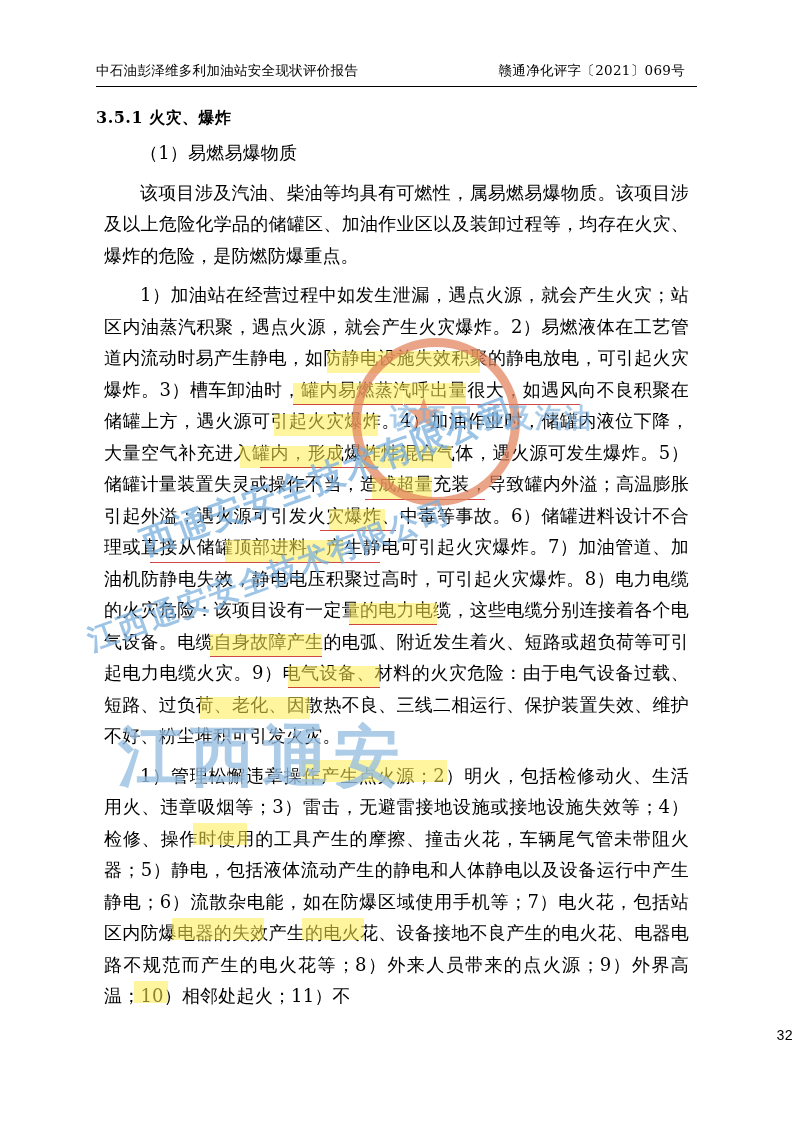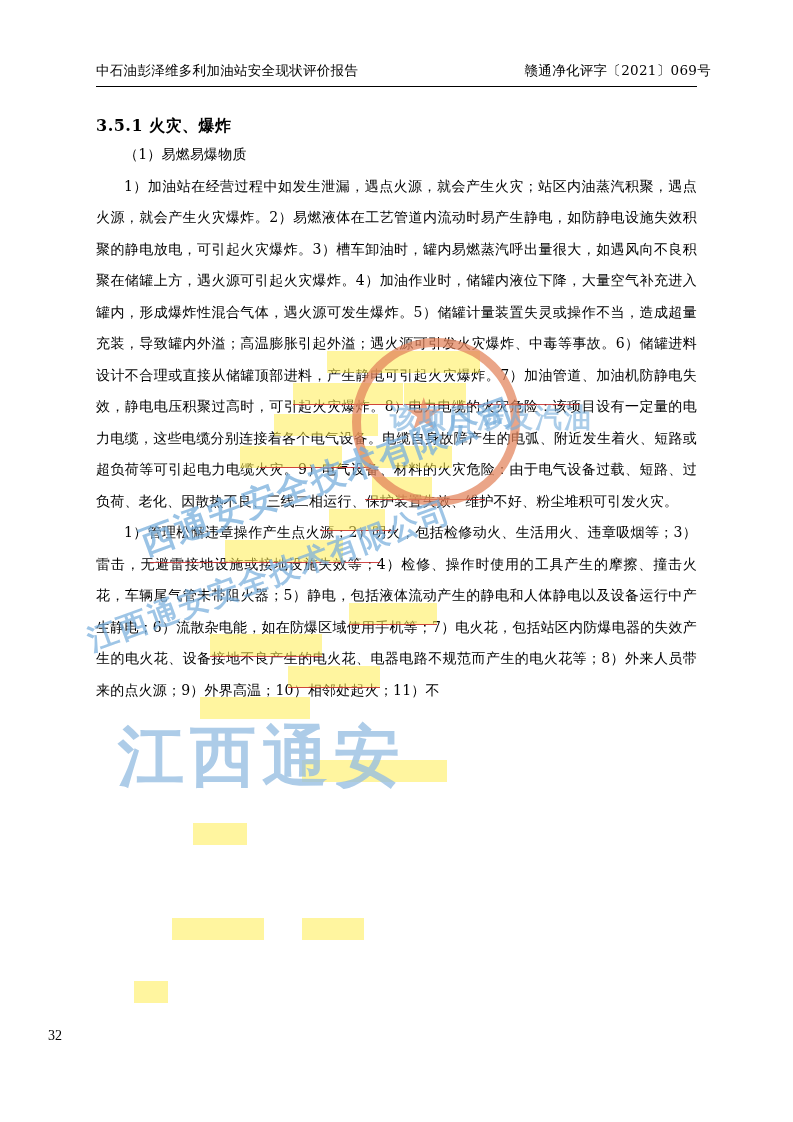--- a/index.html
+++ b/index.html
@@ -16,21 +16,21 @@
     font-family: "DejaVu Serif", "Liberation Serif", serif;
     color: #000000;
     box-sizing: border-box;
   }
 
   
   .header {
     position: absolute;
     top: 62px;
     left: 96px;
-    right: 82px;
+    right: 108px;
     display: flex;
     justify-content: space-between;
     align-items: baseline;
     font-size: 13.5px;
     letter-spacing: 0.3px;
   }
   .header .h-left { white-space: nowrap; }
   .header .h-right { white-space: nowrap; }
   .header-rule {
     position: absolute;
@@ -49,42 +49,42 @@
   }
   h2.sec {
     font-size: 17.5px;
     font-weight: bold;
     margin: 8px 0 4px 0;
     letter-spacing: 0.5px;
   }
   h3.subsec {
     font-size: 16px;
     font-weight: bold;
-    margin: 16px 0 2px 0;
+    margin: 8px 0 2px 0;
     letter-spacing: 0.5px;
   }
   p.para {
-    font-size: 14px;
+    font-size: 18px;
     line-height: 31.5px;
-    margin: 0;
+    margin: 8px;
     text-align: justify;
     text-justify: inter-ideograph;
     text-indent: 2em;
     letter-spacing: 0.2px;
   }
 
   
   .pageno {
     position: absolute;
     bottom: 78px;
     left: 0;
     right: 0;
-    text-align: left;
+    text-align: right;
     font-size: 14px;
-    font-family: Liberation Serif, serif;
+    font-family: Liberation Mono, monospace;
     margin-left: 48px;
   }
 
   
   .wm-layer {
     position: absolute;
     inset: 0;
     pointer-events: none;
     overflow: hidden;
   }
@@ -167,20 +167,21 @@
   <div class="header">
     <span class="h-left">中石油彭泽维多利加油站安全现状评价报告</span>
     <span class="h-right">赣通净化评字〔2021〕069号</span>
   </div>
   <div class="header-rule"></div>
 
   <div class="content">
     <h3 class="subsec">3.5.1 火灾、爆炸</h3>
 
     <p class="para">（1）易燃易爆物质</p>
+    <p class="para">该项目涉及汽油、柴油等均具有可燃性，属易燃易爆物质。该项目涉及以上危险化学品的储罐区、加油作业区以及装卸过程等，均存在火灾、爆炸的危险，是防燃防爆重点。</p>
     <p class="para">1）加油站在经营过程中如发生泄漏，遇点火源，就会产生火灾；站区内油蒸汽积聚，遇点火源，就会产生火灾爆炸。2）易燃液体在工艺管道内流动时易产生静电，如防静电设施失效积聚的静电放电，可引起火灾爆炸。3）槽车卸油时，罐内易燃蒸汽呼出量很大，如遇风向不良积聚在储罐上方，遇火源可引起火灾爆炸。4）加油作业时，储罐内液位下降，大量空气补充进入罐内，形成爆炸性混合气体，遇火源可发生爆炸。5）储罐计量装置失灵或操作不当，造成超量充装，导致罐内外溢；高温膨胀引起外溢；遇火源可引发火灾爆炸、中毒等事故。6）储罐进料设计不合理或直接从储罐顶部进料，产生静电可引起火灾爆炸。7）加油管道、加油机防静电失效，静电电压积聚过高时，可引起火灾爆炸。8）电力电缆的火灾危险：该项目设有一定量的电力电缆，这些电缆分别连接着各个电气设备。电缆自身故障产生的电弧、附近发生着火、短路或超负荷等可引起电力电缆火灾。9）电气设备、材料的火灾危险：由于电气设备过载、短路、过负荷、老化、因散热不良、三线二相运行、保护装置失效、维护不好、粉尘堆积可引发火灾。</p>
     <p class="para">1）管理松懈违章操作产生点火源；2）明火，包括检修动火、生活用火、违章吸烟等；3）雷击，无避雷接地设施或接地设施失效等；4）检修、操作时使用的工具产生的摩擦、撞击火花，车辆尾气管未带阻火器；5）静电，包括液体流动产生的静电和人体静电以及设备运行中产生静电；6）流散杂电能，如在防爆区域使用手机等；7）电火花，包括站区内防爆电器的失效产生的电火花、设备接地不良产生的电火花、电器电路不规范而产生的电火花等；8）外来人员带来的点火源；9）外界高温；10）相邻处起火；11）不</p>
   </div>
 
   <div class="wm-layer">
     <div class="hl" style="left:327px; top:351px; width:153px; height:22px;"></div>
     <div class="hl" style="left:293px; top:383px; width:110px; height:22px;"></div>
     <div class="hl" style="left:404px; top:383px; width:62px; height:22px;"></div>
     <div class="hl" style="left:274px; top:414px; width:104px; height:22px;"></div>
     <div class="hl" style="left:240px; top:446px; width:102px; height:22px;"></div>

